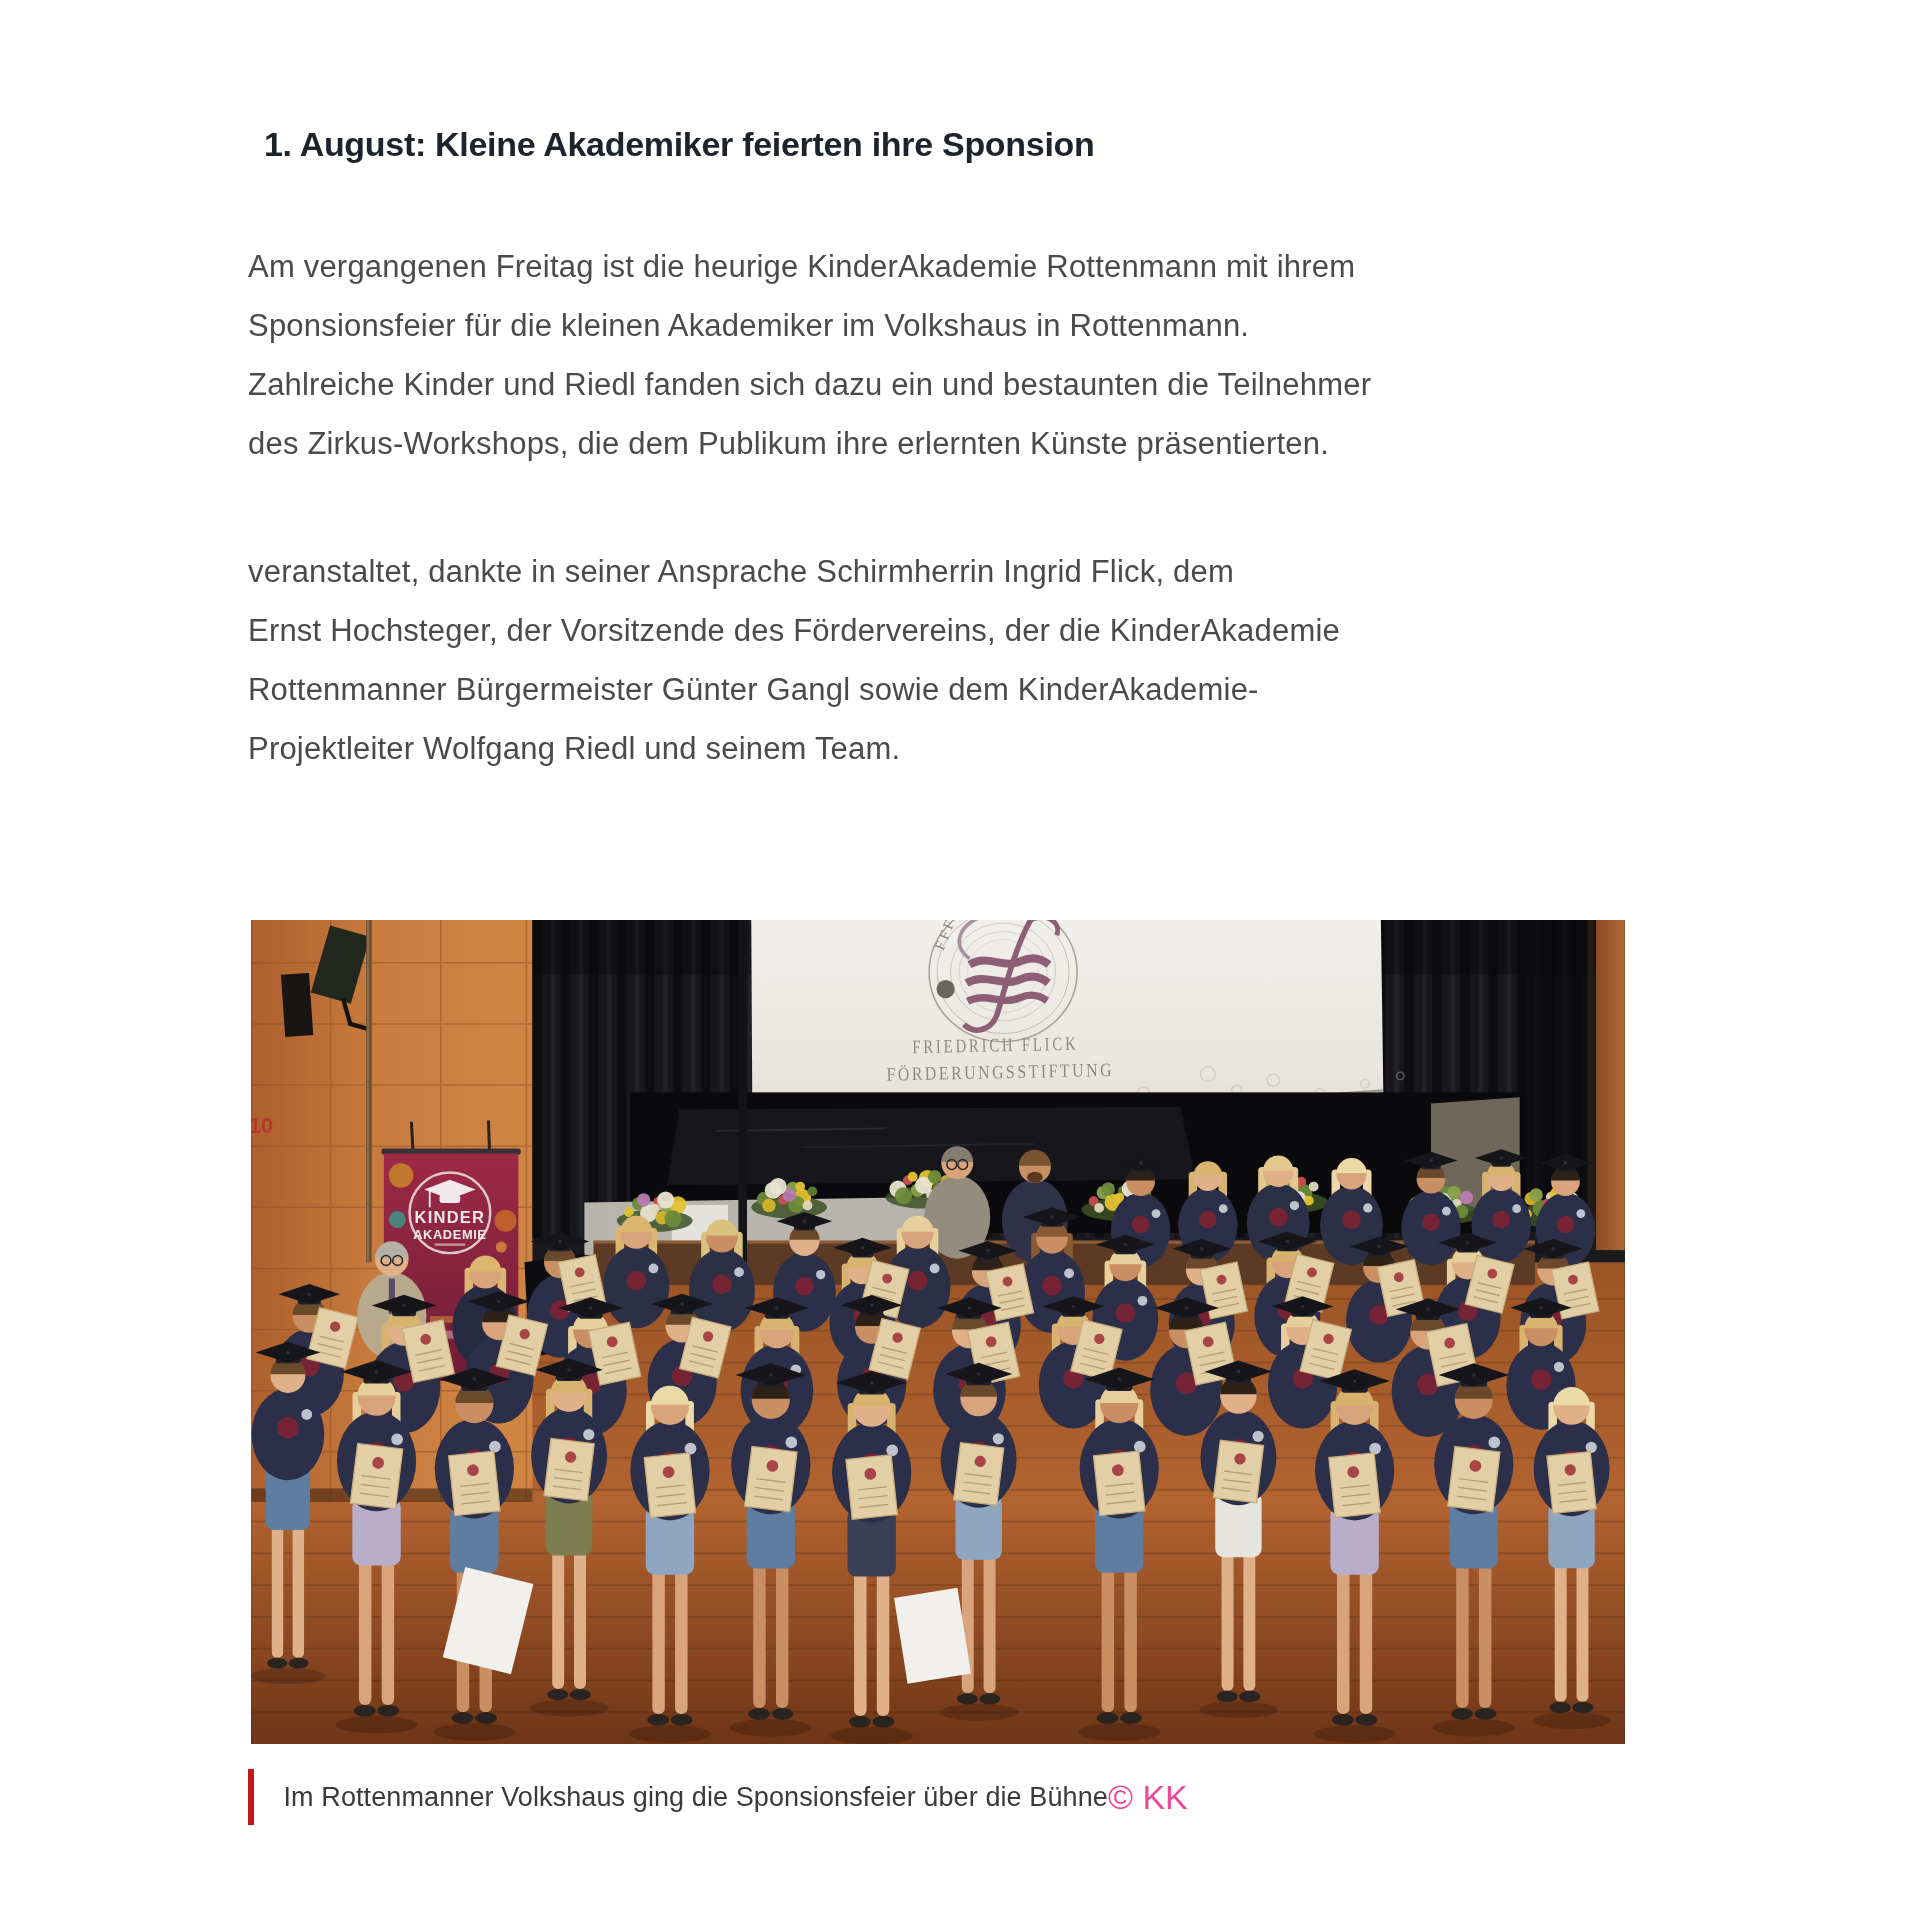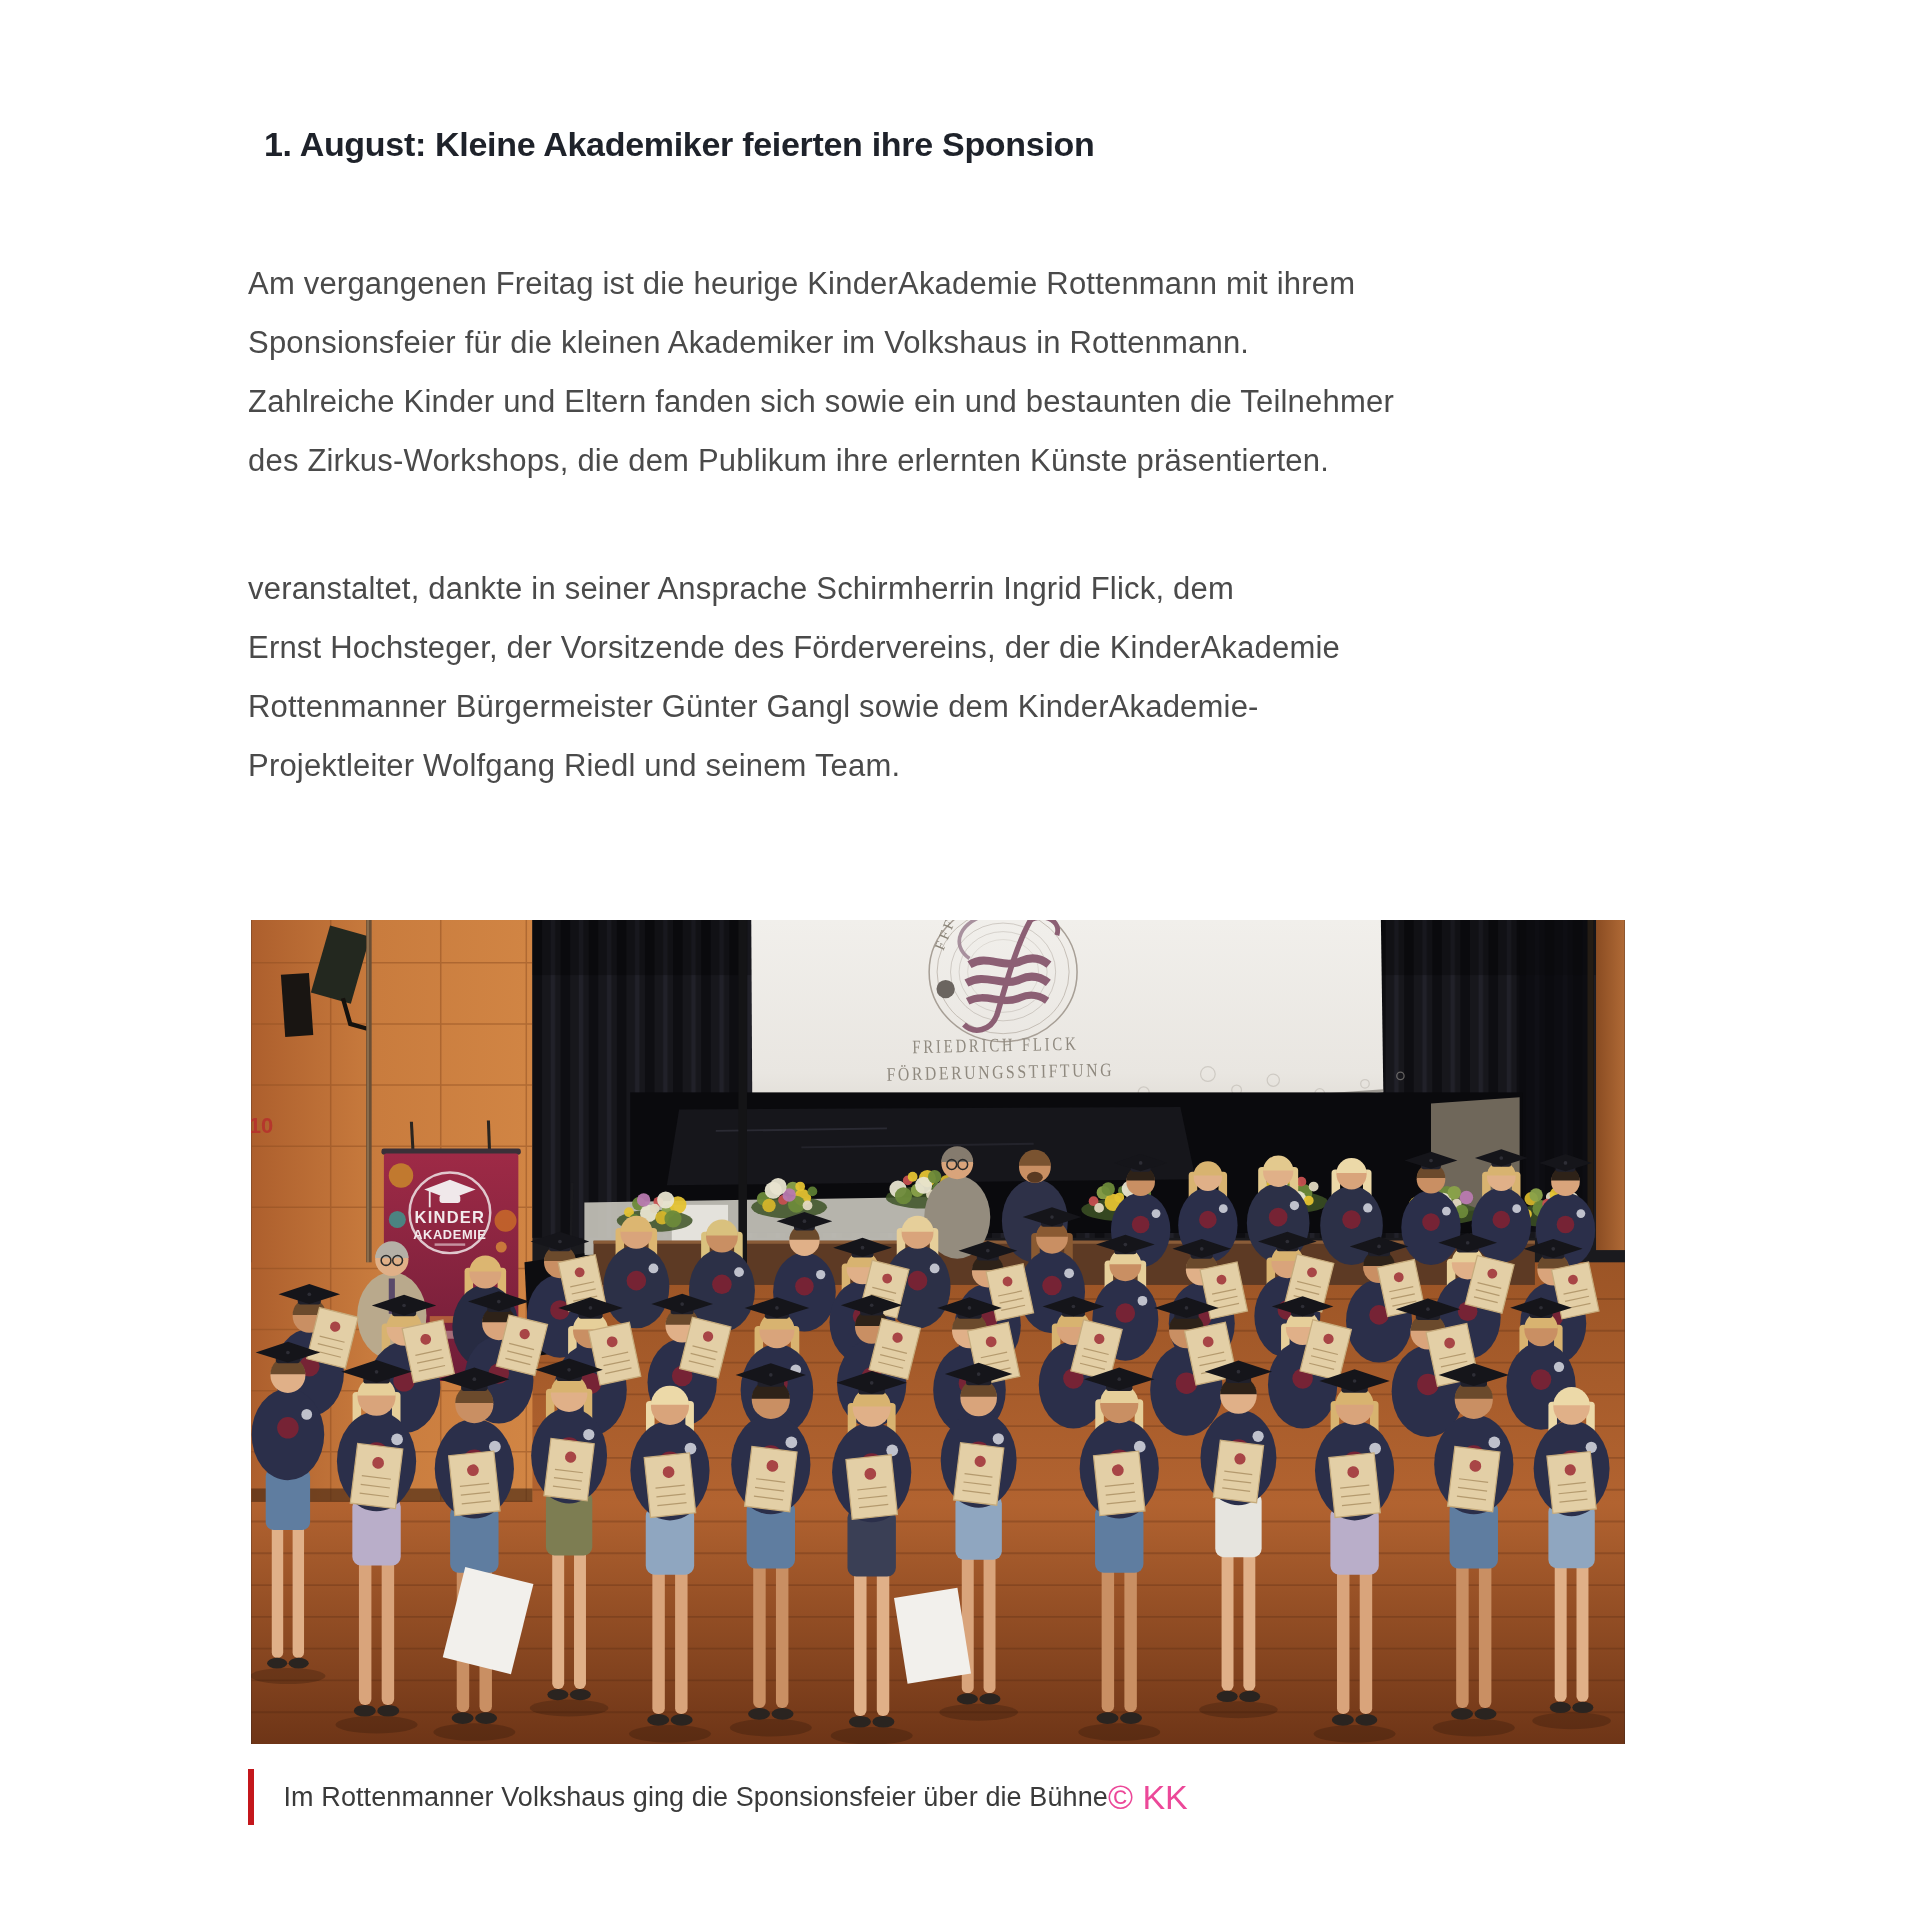--- a/index.html
+++ b/index.html
@@ -4,21 +4,21 @@
 <style>
   html,body{margin:0;padding:0;}
   body{
     width:1926px;height:1926px;background:#ffffff;position:relative;overflow:hidden;
     font-family:"Liberation Sans","DejaVu Sans",sans-serif;
   }
   .headline{
     position:absolute;left:264px;top:125px;margin:0;
     font-size:34px;font-weight:700;color:#1e222a;letter-spacing:-0.3px;line-height:38px;
   }
-  .body-copy{position:absolute;left:248px;top:254px;width:1425px;}
+  .body-copy{position:absolute;left:248px;top:237px;width:1425px;}
   .para{margin:0;}
   .para + .para{margin-top:69px;}
   .line{
     height:59px;line-height:59px;font-size:31px;color:#4a4a4a;
     letter-spacing:0.2px;white-space:nowrap;
   }
   .photo-frame{
     position:absolute;left:251px;top:920px;width:1374px;height:824px;margin:0;
     background:#1a1a1e;overflow:hidden;
   }
@@ -34,21 +34,21 @@
 </style>
 </head>
 <body>
 
 <h1 class="headline">1. August: Kleine Akademiker feierten ihre Sponsion</h1>
 
 <div class="body-copy" id="paragraphs">
     <div class="para">
       <div class="line">Am vergangenen Freitag ist die heurige KinderAkademie Rottenmann mit ihrem</div>
       <div class="line">Sponsionsfeier für die kleinen Akademiker im Volkshaus in Rottenmann.</div>
-      <div class="line">Zahlreiche Kinder und Eltern fanden sich sowie ein und bestaunten die Teilnehmer</div>
+      <div class="line">Zahlreiche Kinder und Riedl fanden sich dazu ein und bestaunten die Teilnehmer</div>
       <div class="line">des Zirkus-Workshops, die dem Publikum ihre erlernten Künste präsentierten.</div>
     </div>
     <div class="para">
       <div class="line">veranstaltet, dankte in seiner Ansprache Schirmherrin Ingrid Flick, dem</div>
       <div class="line">Ernst Hochsteger, der Vorsitzende des Fördervereins, der die KinderAkademie</div>
       <div class="line">Rottenmanner Bürgermeister Günter Gangl sowie dem KinderAkademie-</div>
       <div class="line">Projektleiter Wolfgang Riedl und seinem Team.</div>
     </div>
   </div>
 

